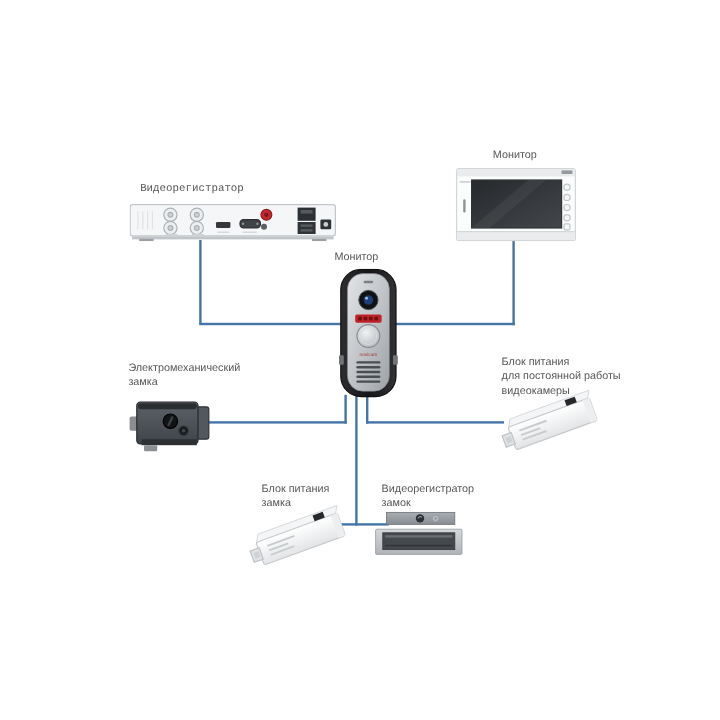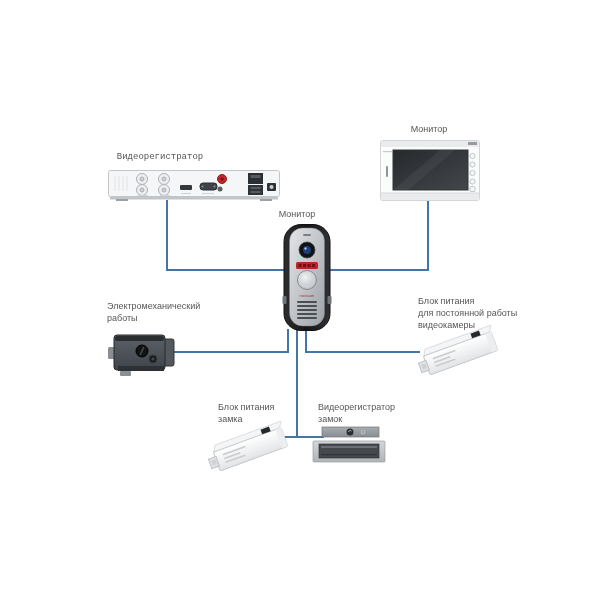--- a/index.html
+++ b/index.html
@@ -54,21 +54,21 @@
   <div class="wire w-pan-m"></div>
   <div class="wire w-pan-r"></div>
   <div class="wire w-lock-h"></div>
   <div class="wire w-psu-h"></div>
   <div class="wire w-bot-h"></div>
 
   <div class="device-label center lbl-dvr">Видеорегистратор</div>
   <div class="device-label center lbl-mon">Монитор</div>
   <div class="device-label center lbl-pan">Монитор</div>
   <div class="device-label lbl-emech">Электромеханический
-работы</div>
+замка</div>
   <div class="device-label lbl-campsu">Блок питания
 для постоянной работы
 видеокамеры</div>
   <div class="device-label lbl-lockpsu">Блок питания
 замка</div>
   <div class="device-label lbl-emag">Видеорегистратор
 замок</div>
 
   <div class="device dev-dvr">
     <svg width="172" height="31" viewBox="0 0 172 31">

